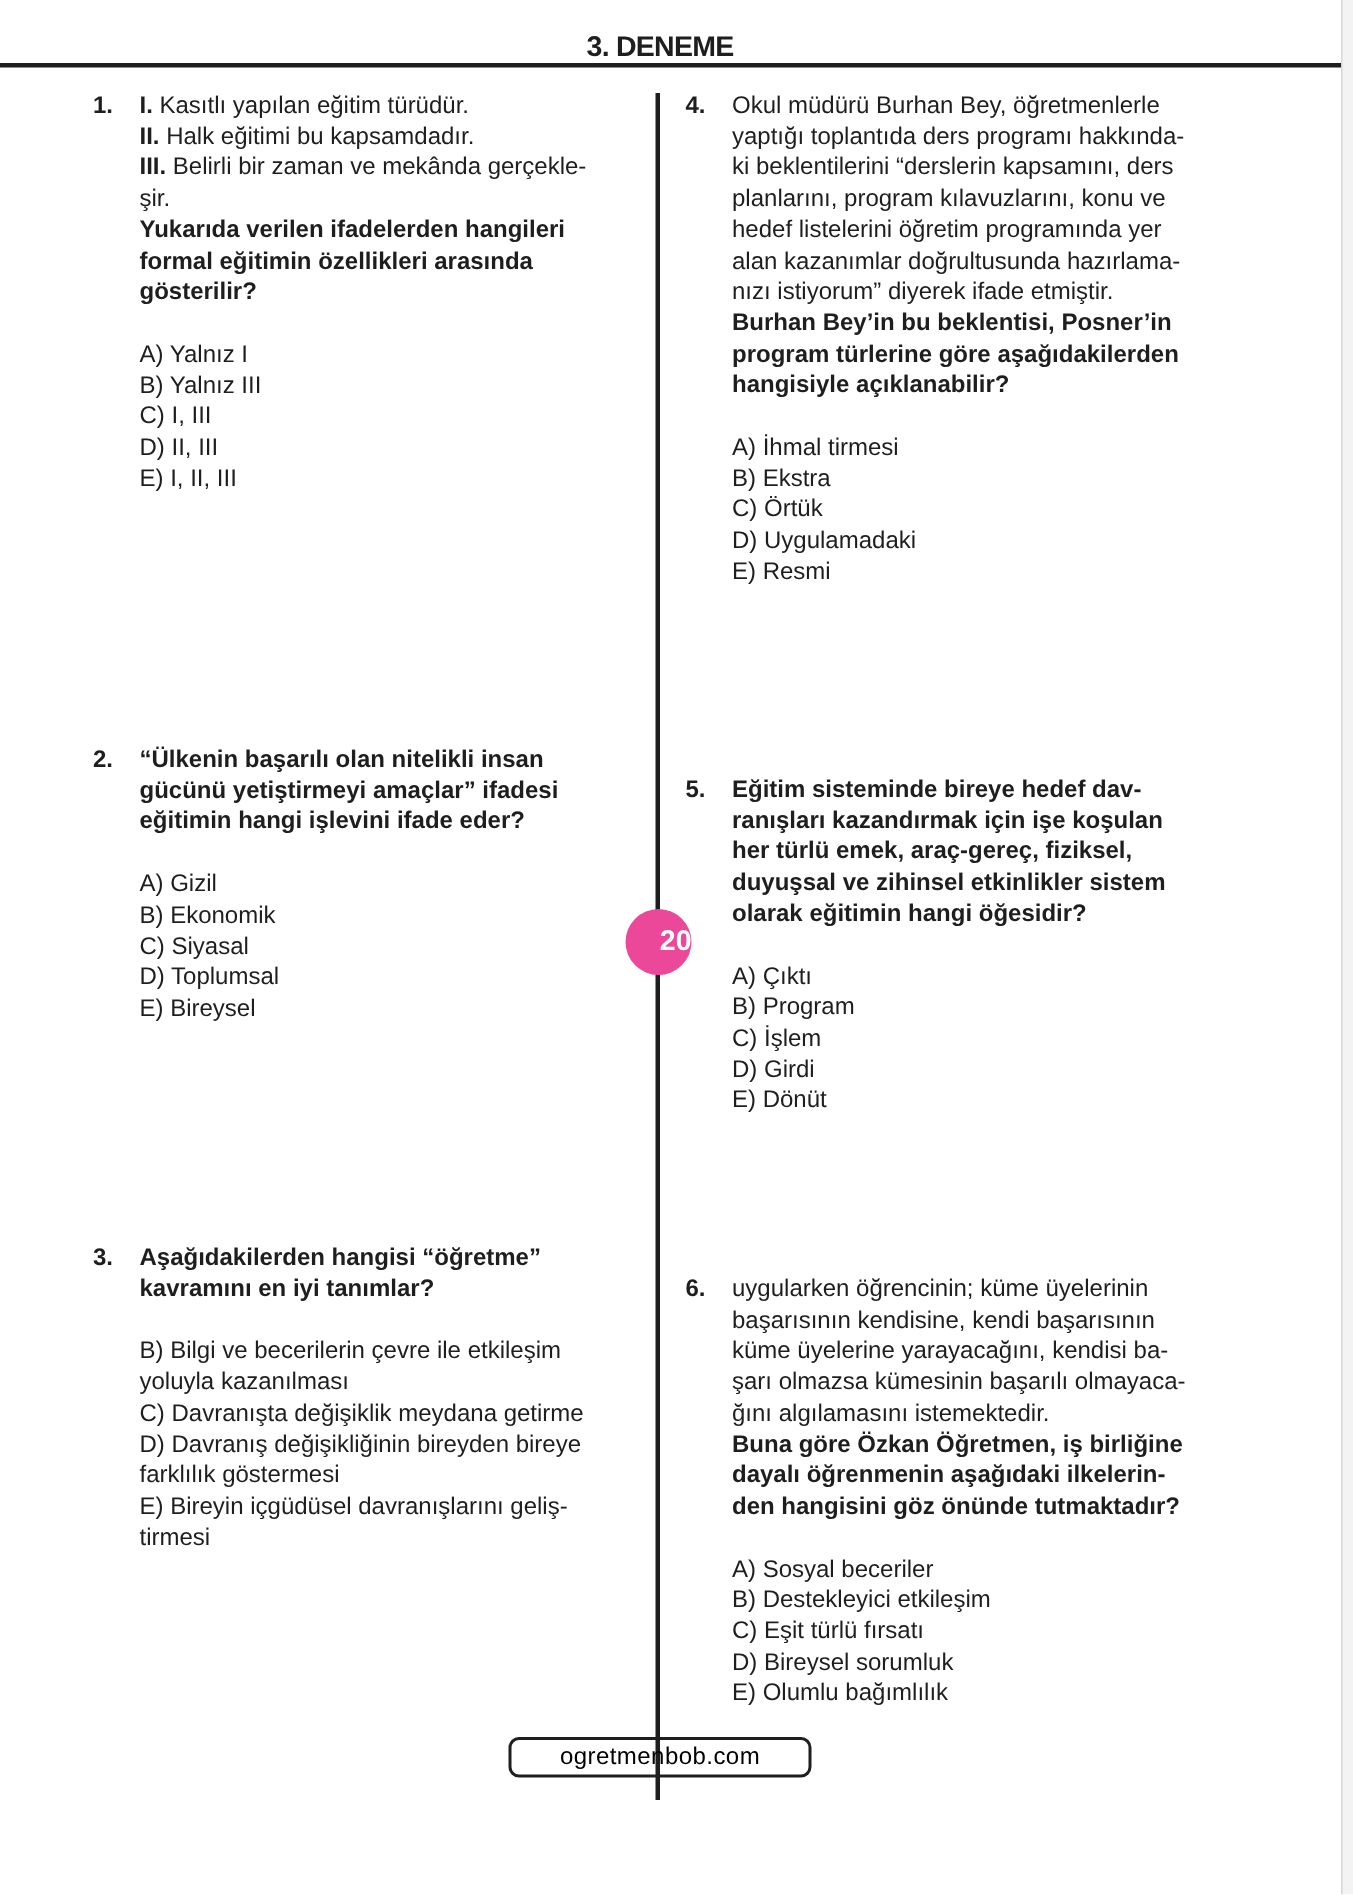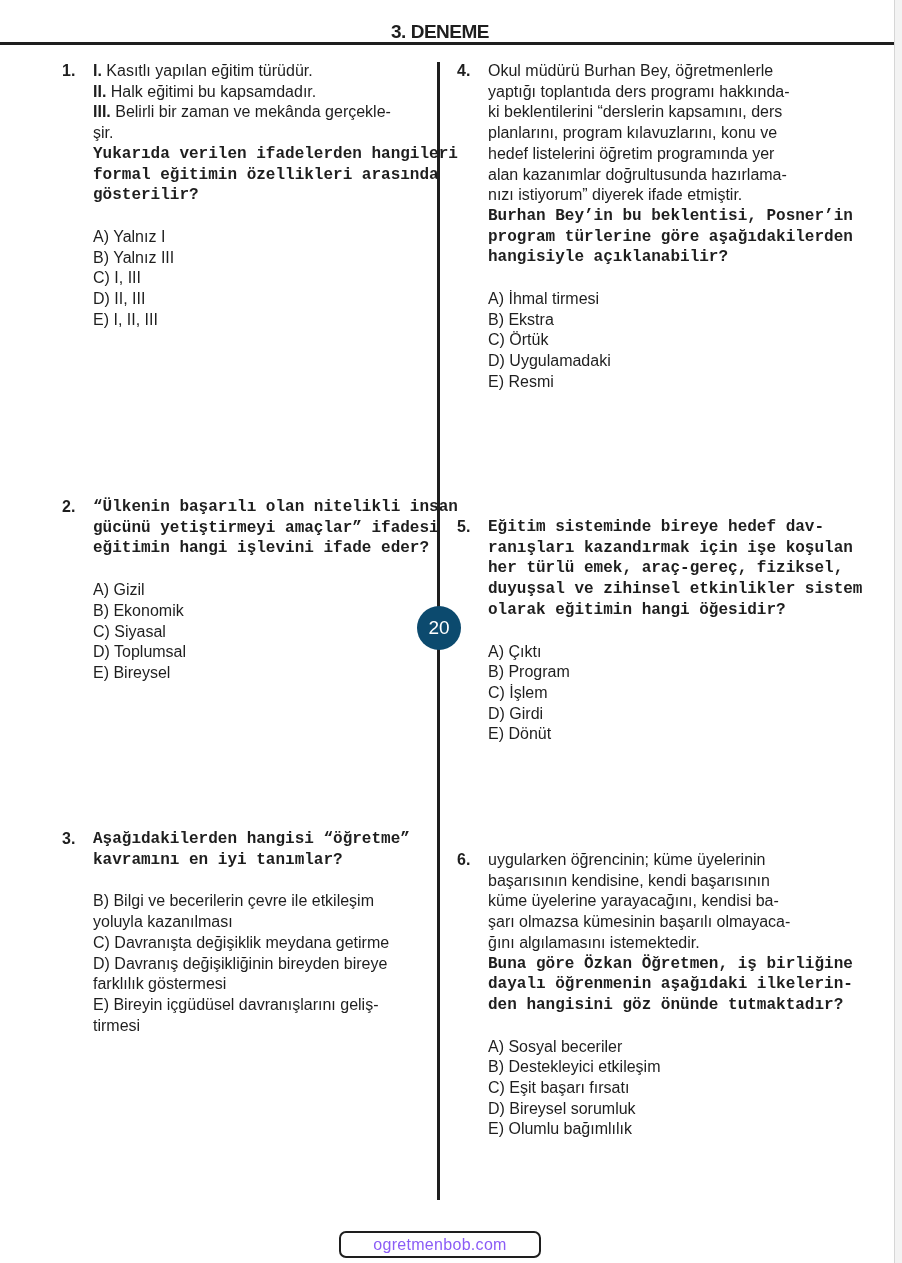--- a/index.html
+++ b/index.html
@@ -19,37 +19,37 @@
       color: #1e1e1e;
     }
     .header-rule {
       position: absolute; left: 0; top: 42px; width: 894px; height: 3px; background: #1e1e1e;
     }
     .center-rule {
       position: absolute; left: 437px; top: 62px; width: 3px; height: 1138px; background: #1e1e1e;
     }
     .page-badge {
       position: absolute; left: 417px; top: 606px; width: 44px; height: 44px; border-radius: 50%;
-      background: #0c4a6e; color: #fff; font-size: 19px; text-align: center; line-height: 44px;
+      background: #ec4899; color: #fff; font-size: 19px; text-align: right; line-height: 44px; font-weight: bold;
     }
     .question {
       position: absolute; font-size: 16px; line-height: 20.7px;
     }
     .question .num {
       position: absolute; left: 0; top: 0; font-weight: bold;
     }
     .question .body { margin-left: 31px; }
     .q-line { display: block; white-space: nowrap; }
-    .bold { font-weight: bold; font-family: Liberation Mono, monospace; }
+    .bold { font-weight: bold; }
     .gap { height: 21px; }
     .option { display: block; white-space: nowrap; cursor: pointer; }
     .footer-box {
-      position: absolute; left: 339px; top: 1231px; width: 198px; height: 23px;
+      position: absolute; left: 339px; top: 1158px; width: 198px; height: 23px;
       border: 2px solid #1e1e1e; border-radius: 7px; text-align: center;
-      font-size: 16px; line-height: 23px; color: #8b5cf6; letter-spacing: 0.3px;
+      font-size: 16px; line-height: 23px; color: #000000; letter-spacing: 0.3px;
     }
   </style>
 </head>
 <body>
 
 <div class="page-edge"></div>
 
 <div class="header-title">3. DENEME</div>
 <div class="header-rule"></div>
 <div class="center-rule"></div>
@@ -159,19 +159,19 @@
     <span class="q-line">başarısının kendisine, kendi başarısının</span>
     <span class="q-line">küme üyelerine yarayacağını, kendisi ba-</span>
     <span class="q-line">şarı olmazsa kümesinin başarılı olmayaca-</span>
     <span class="q-line">ğını algılamasını istemektedir.</span>
     <span class="q-line bold">Buna göre Özkan Öğretmen, iş birliğine</span>
     <span class="q-line bold">dayalı öğrenmenin aşağıdaki ilkelerin-</span>
     <span class="q-line bold">den hangisini göz önünde tutmaktadır?</span>
     <div class="gap"></div>
     <span class="option">A) Sosyal beceriler</span>
     <span class="option">B) Destekleyici etkileşim</span>
-    <span class="option">C) Eşit başarı fırsatı</span>
+    <span class="option">C) Eşit türlü fırsatı</span>
     <span class="option">D) Bireysel sorumluk</span>
     <span class="option">E) Olumlu bağımlılık</span>
   </div>
 </div>
 
 <div class="footer-box">ogretmenbob.com</div>
 
 </body></html>

